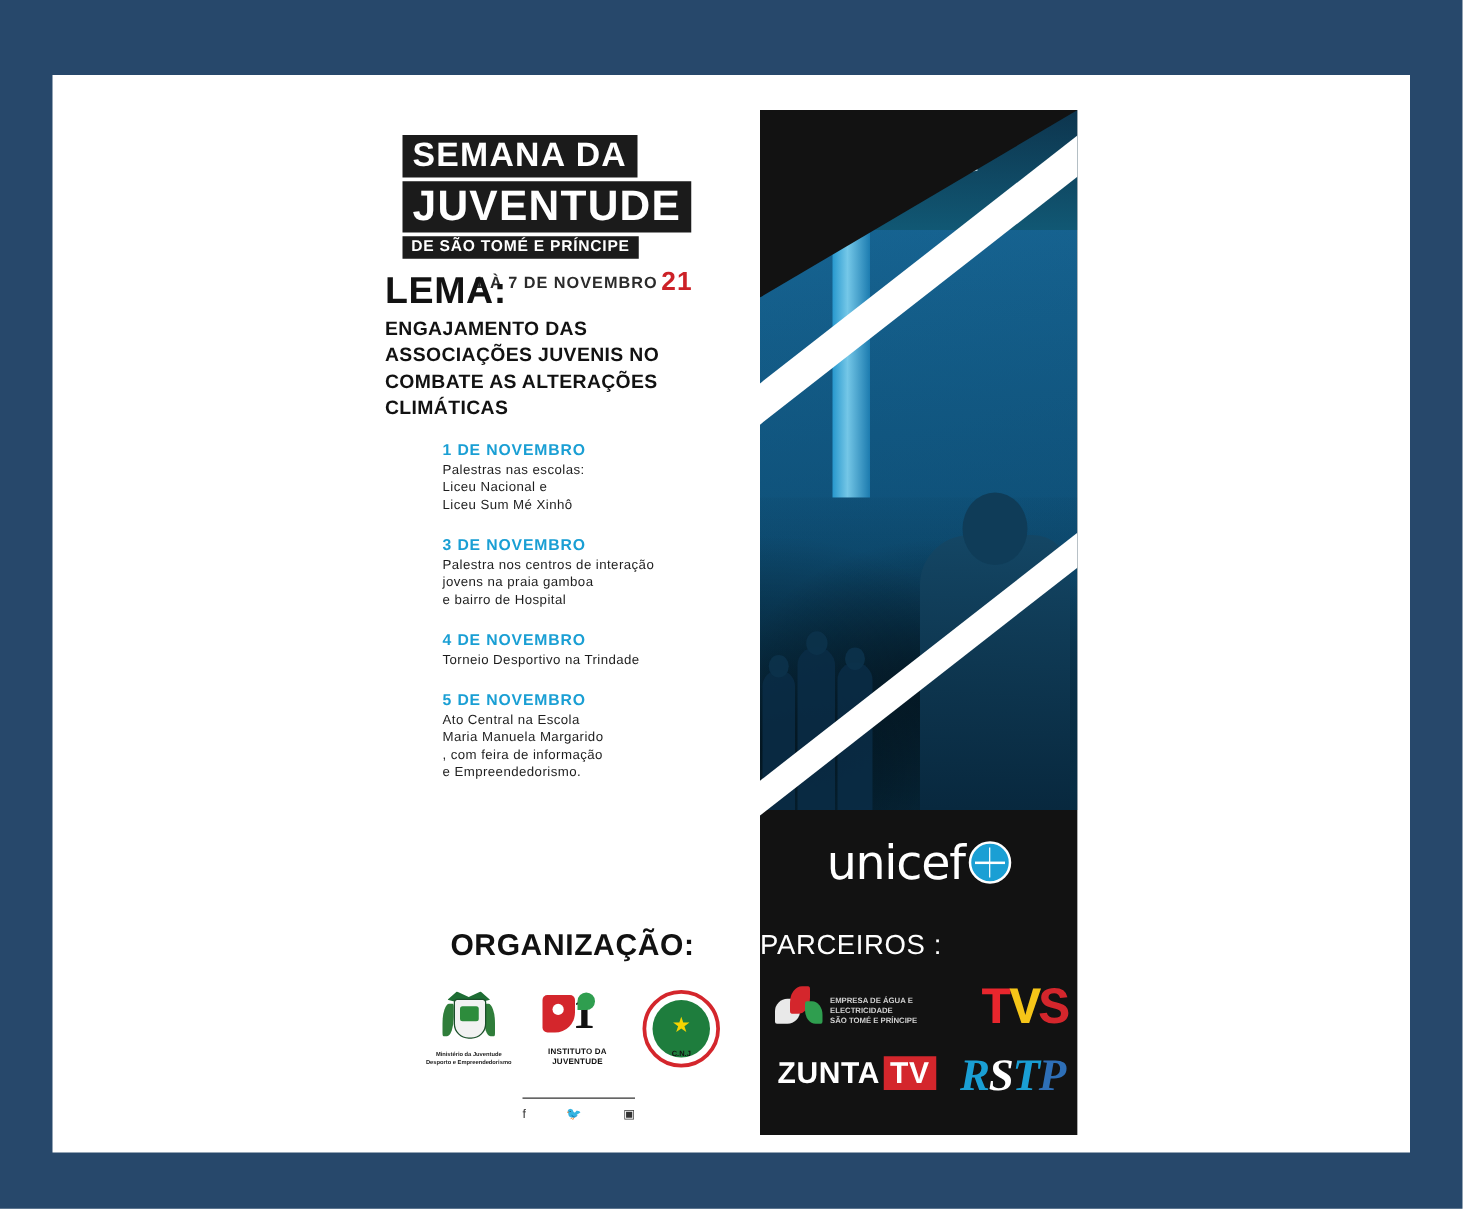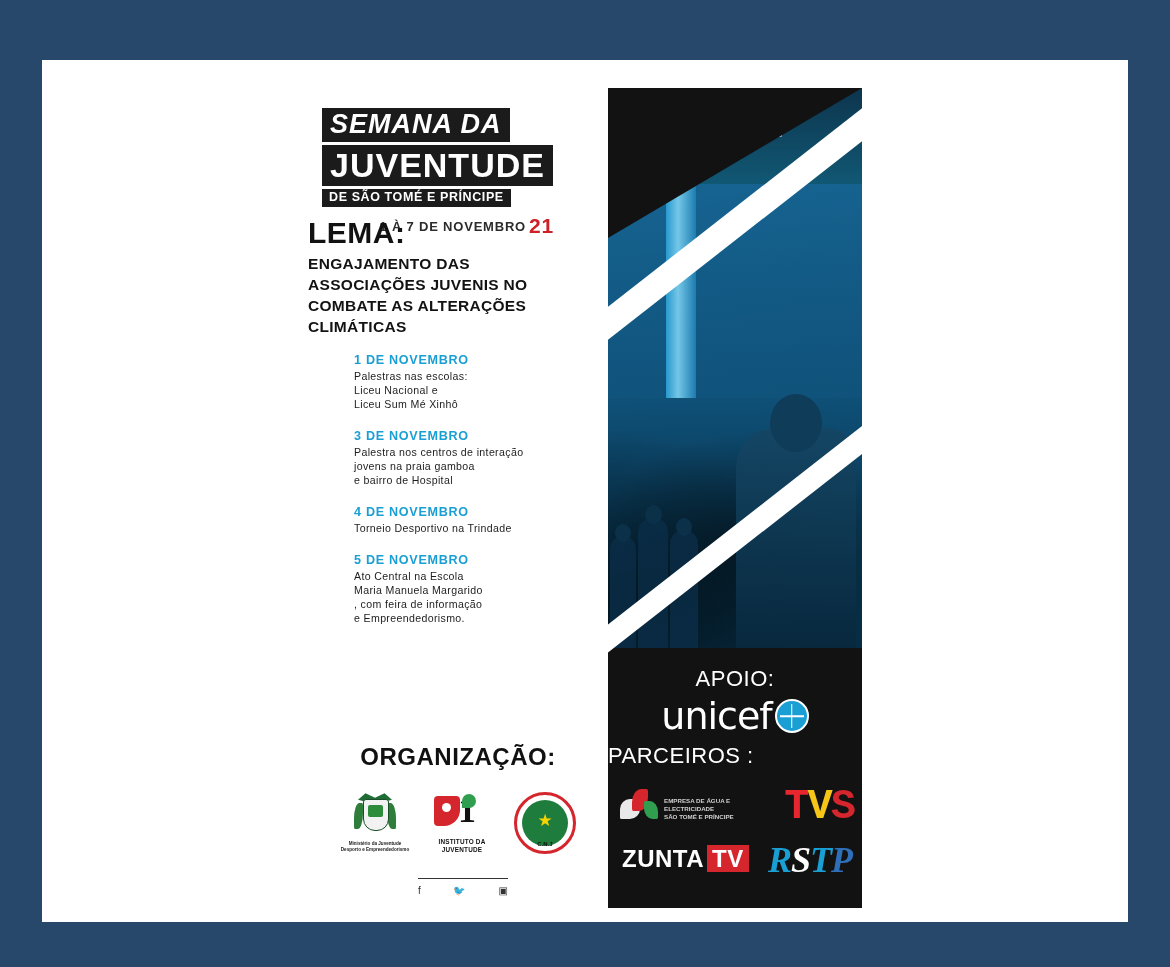--- a/index.html
+++ b/index.html
@@ -50,21 +50,21 @@
   }
   .title-l1, .title-l2 {
     background: #1b1b1b;
     color: #ffffff;
     font-weight: bold;
     letter-spacing: 1px;
     display: inline-block;
     padding: 3px 8px 4px 8px;
     line-height: 1;
   }
-  .title-l1 { font-size: 27px; font-style: italic; }
+  .title-l1 { font-size: 27px; }
   .title-l2 { font-size: 34px; margin-top: 3px; }
   .title-l3 {
     background: #1b1b1b;
     color: #ffffff;
     font-size: 12.5px;
     font-weight: bold;
     letter-spacing: 0.6px;
     display: inline-block;
     padding: 2px 7px 3px 7px;
     margin-top: 3px;
@@ -483,21 +483,20 @@
           <div class="big-person"></div>
           <div class="big-head"></div>
         </div>
       </div>
       <div class="dark-top-wedge"></div>
       <div class="dark-fill"></div>
       <div class="diag-white-1"></div>
       <div class="diag-white-2"></div>
 
       <div class="apoio-block">
-        <div class="apoio-title">APOIO:</div>
         <div class="unicef">unicef<span class="unicef-globe"></span></div>
       </div>
 
       <div class="parceiros-title">PARCEIROS :</div>
 
       <div class="partners">
         <div class="p-stp">
           <div class="stp-mark">
             <div class="stp-leaf1"></div>
             <div class="stp-leaf2"></div>

